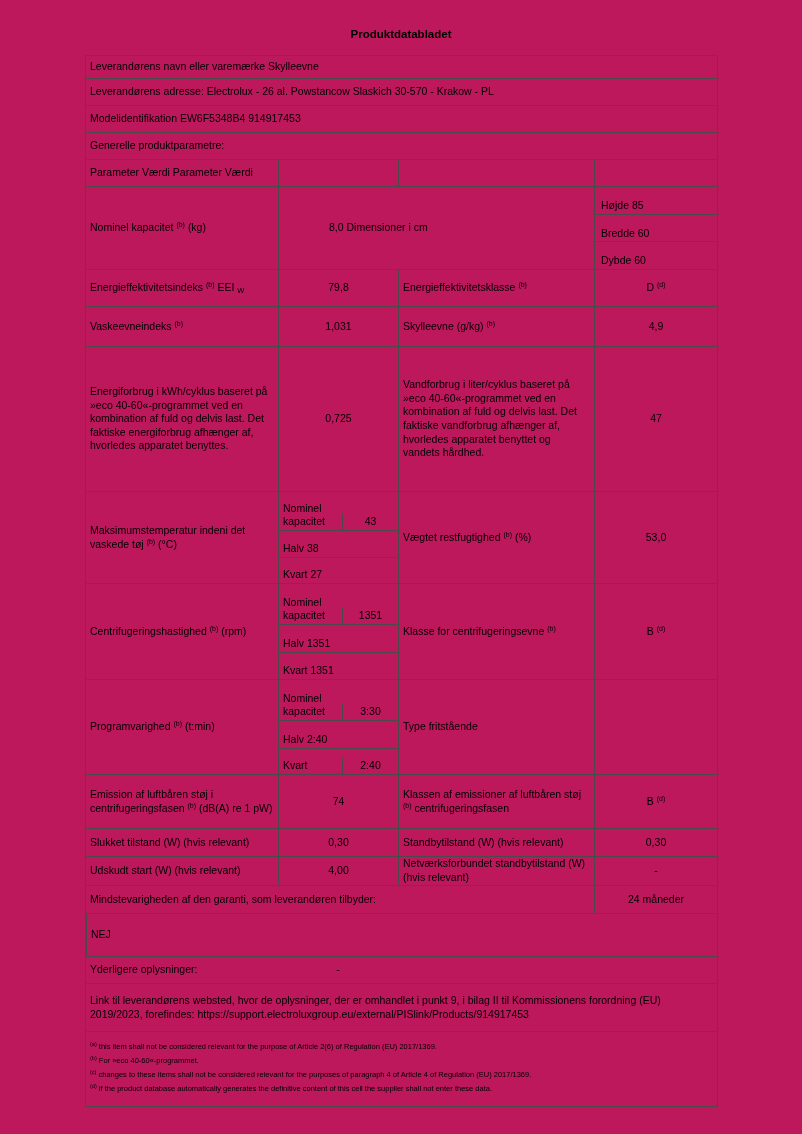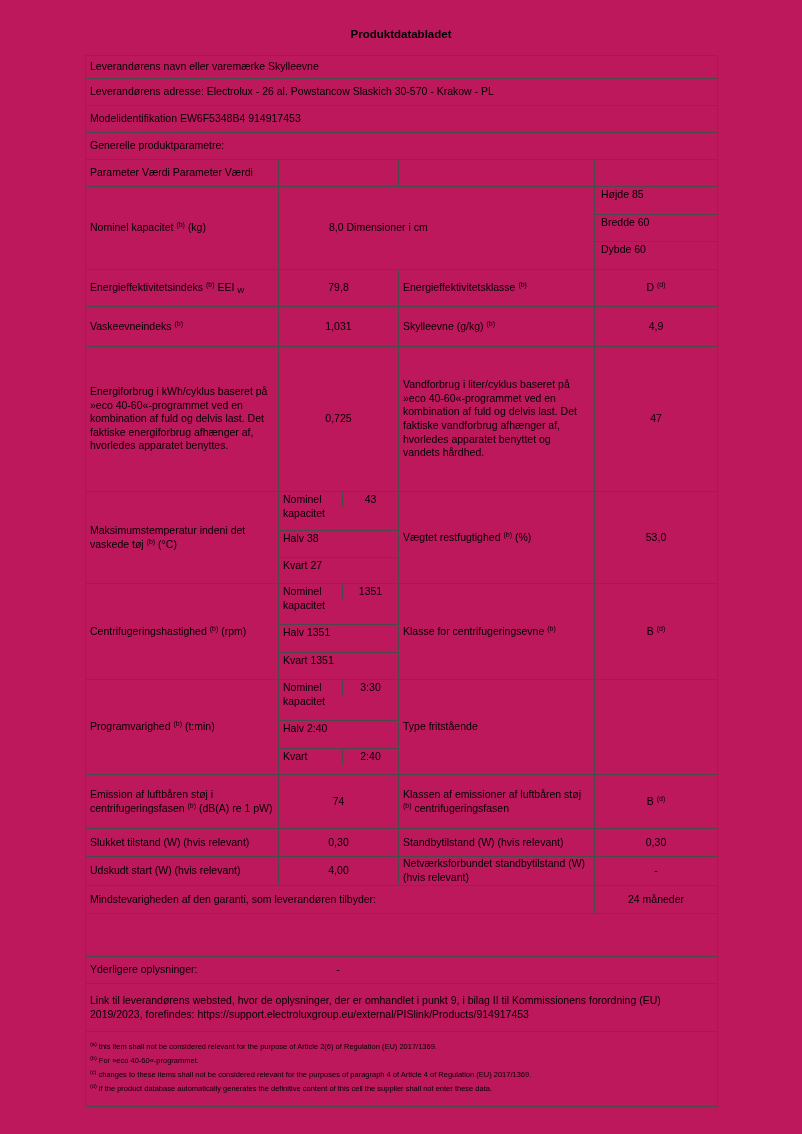--- a/index.html
+++ b/index.html
@@ -13,21 +13,21 @@
   .cl{display:flex;align-items:center;padding:1px 4px}
   .cc{justify-content:center;text-align:center}
   .bl{border-left:1px solid #4a4a4a}
   .bt{border-top:1px solid #4a4a4a}
   .c1{width:192px;flex:none}
   .c2{width:120px;flex:none}
   .c3{width:196px;flex:none}
   .c4{flex:1}
   .f1{flex:1}
   .subcol{display:flex;flex-direction:column}
-  .sr{display:flex;align-items:flex-start}
+  .sr{display:flex;align-items:flex-end}
   .sublabel{width:63px;flex:none}
   .dimcell{width:67px;flex:none;padding-left:6px}
   sup{font-size:7px;line-height:0;vertical-align:4px}
   sub{font-size:7.5px;line-height:0;vertical-align:-2px}
   .fnwrap{flex:1;padding:8px 4px 0 4px;font-size:7.5px;line-height:1.85}
   .fnwrap sup{font-size:5.5px;vertical-align:3px}
 </style>
 </head>
 <body>
 
@@ -230,20 +230,21 @@
       <div class="cl c3 bl">Netværksforbundet standbytilstand (W) (hvis relevant)</div>
       <div class="cl cc c4 bl">-</div>
     </div>
 
     <div class="r" style="height:28px">
       <div class="cl" style="width:508px;flex:none">Mindstevarigheden af den garanti, som leverandøren tilbyder:</div>
       <div class="cl cc c4 bl">24 måneder</div>
     </div>
 
     <div class="r" style="height:43px">
+      <div class="cl f1 bl">NEJ</div>
     </div>
 
     <div class="r" style="height:27px">
       <div class="cl c1">Yderligere oplysninger:</div>
       <div class="cl cc c2">-</div>
       <div class="cl f1"></div>
     </div>
 
     <div class="r" style="height:48px">
       <div class="cl f1">

